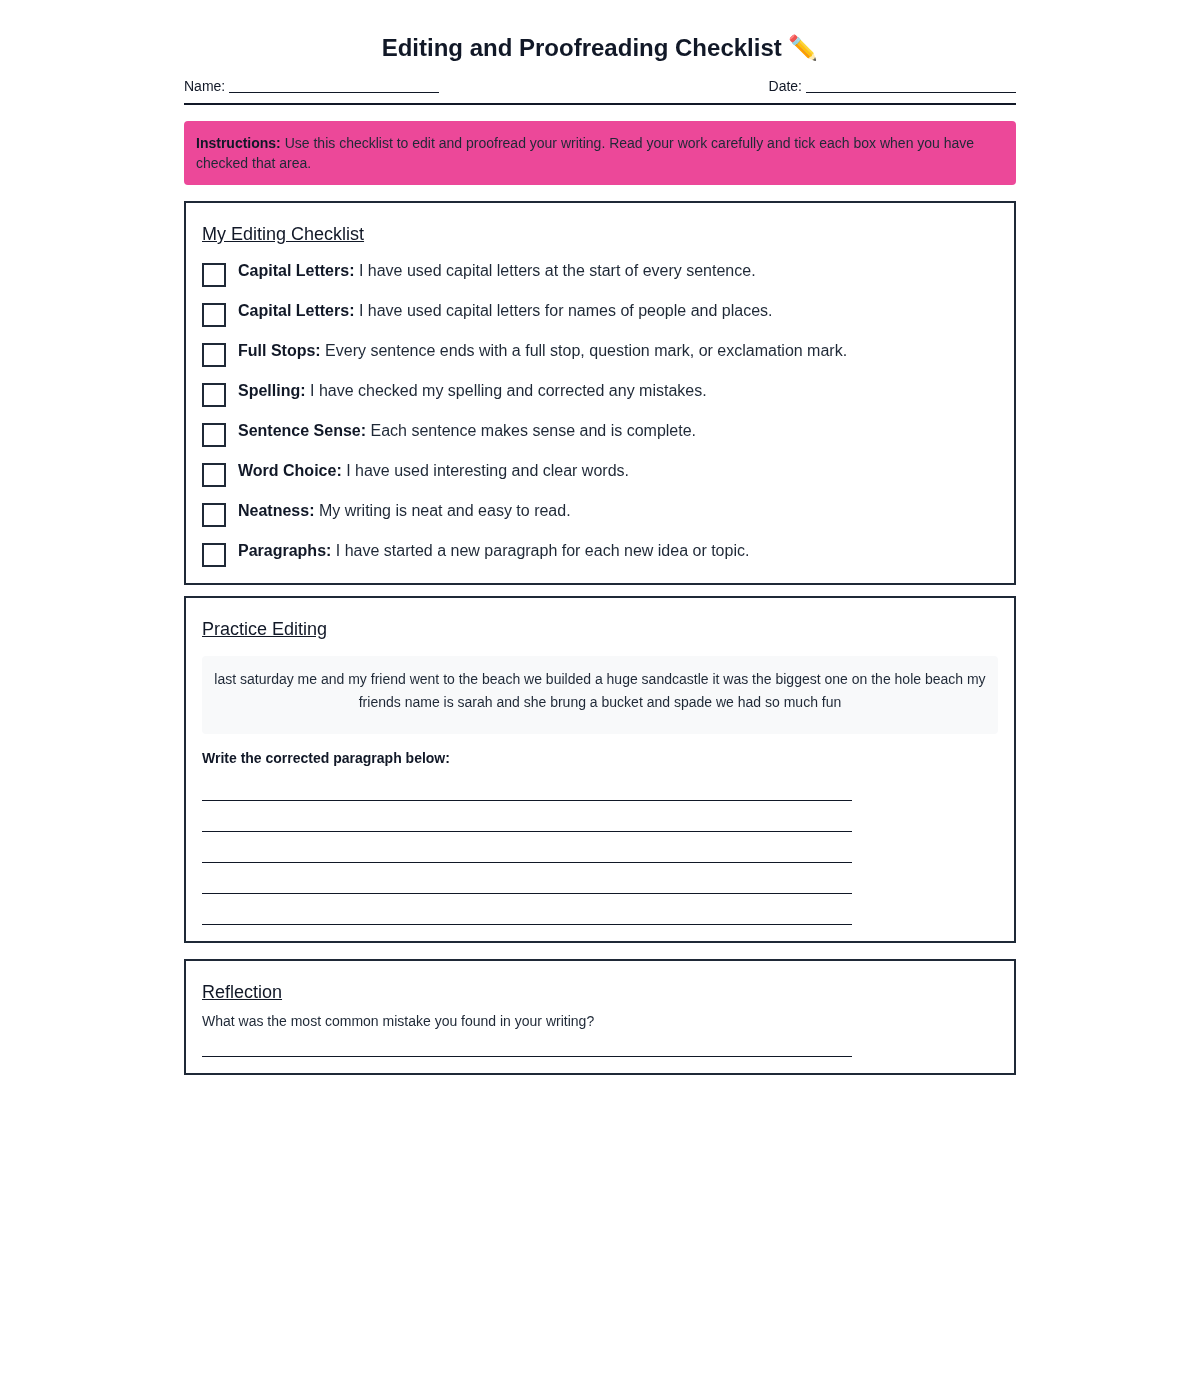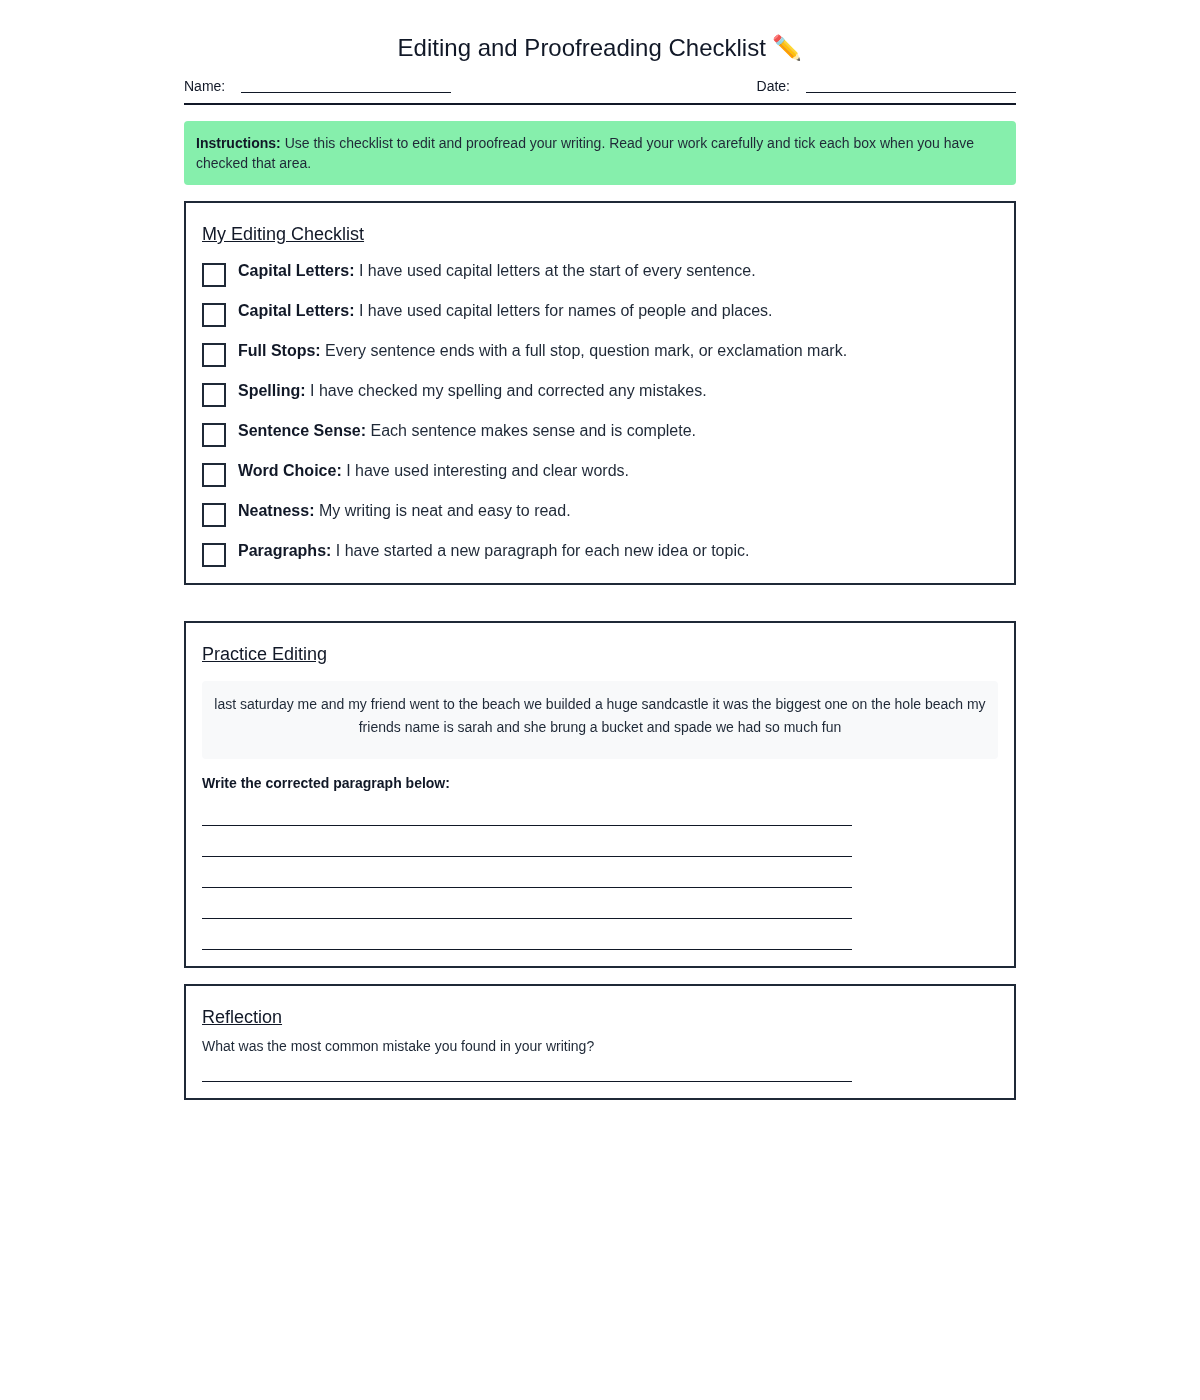--- a/index.html
+++ b/index.html
@@ -5,36 +5,36 @@
     html, body { margin: 0; padding: 0; background: #ffffff; }
     body {
       width: 1200px; height: 1400px;
       font-family: "Liberation Sans", sans-serif;
       color: #111827;
       position: relative;
     }
     .page { position: absolute; left: 184px; top: 0; width: 832px; }
 
     .title {
-      text-align: center; font-size: 24px; font-weight: normal;
+      text-align: center; font-size: 24px; font-weight: bold;
       margin: 0; padding-top: 32px; line-height: 32px; color: #111827;
     }
     .name-date {
       display: flex; justify-content: space-between; align-items: flex-end;
       margin-top: 13px; font-size: 14px; line-height: 18px;
       padding-bottom: 8px; border-bottom: 2px solid #111827;
     }
-    .field { display: flex; align-items: flex-end; gap: 12px; }
+    .field { display: flex; align-items: flex-end; }
     .field .blank {
       display: inline-block; width: 210px; border-bottom: 1px solid #111827;
       margin-left: 4px; height: 14px; margin-bottom: 2px;
     }
 
     .instructions {
-      margin-top: 16px; background: #86efac; border-radius: 4px;
+      margin-top: 16px; background: #ec4899; border-radius: 4px;
       padding: 12px 12px; font-size: 14px; line-height: 20px; color: #1f2937;
     }
     .instructions b { color: #111827; }
 
     .section {
       border: 2px solid #1f2937; margin-top: 16px; padding: 16px 16px;
       box-sizing: border-box;
     }
     .section-title {
       font-size: 18px; font-weight: normal; text-decoration: underline;
@@ -117,21 +117,21 @@
         <span class="checkbox"></span>
         <span class="check-text"><b>Neatness:</b><span> My writing is neat and easy to read.</span></span>
       </div>
       <div class="check-item">
         <span class="checkbox"></span>
         <span class="check-text"><b>Paragraphs:</b><span> I have started a new paragraph for each new idea or topic.</span></span>
       </div>
     </div>
   </div>
 
-  <div class="section" style="margin-top:36px;">
+  <div class="section" style="margin-top:11px;">
     <h2 class="section-title">Practice Editing</h2>
     <div class="error-para">last saturday me and my friend went to the beach we builded a huge sandcastle it was the biggest one on the hole beach my friends name is sarah and she brung a bucket and spade we had so much fun</div>
     <p class="sub-label write-label">Write the corrected paragraph below:</p>
     <div class="write-lines">
       <div class="write-line"></div>
       <div class="write-line"></div>
       <div class="write-line"></div>
       <div class="write-line"></div>
       <div class="write-line"></div>
     </div>

